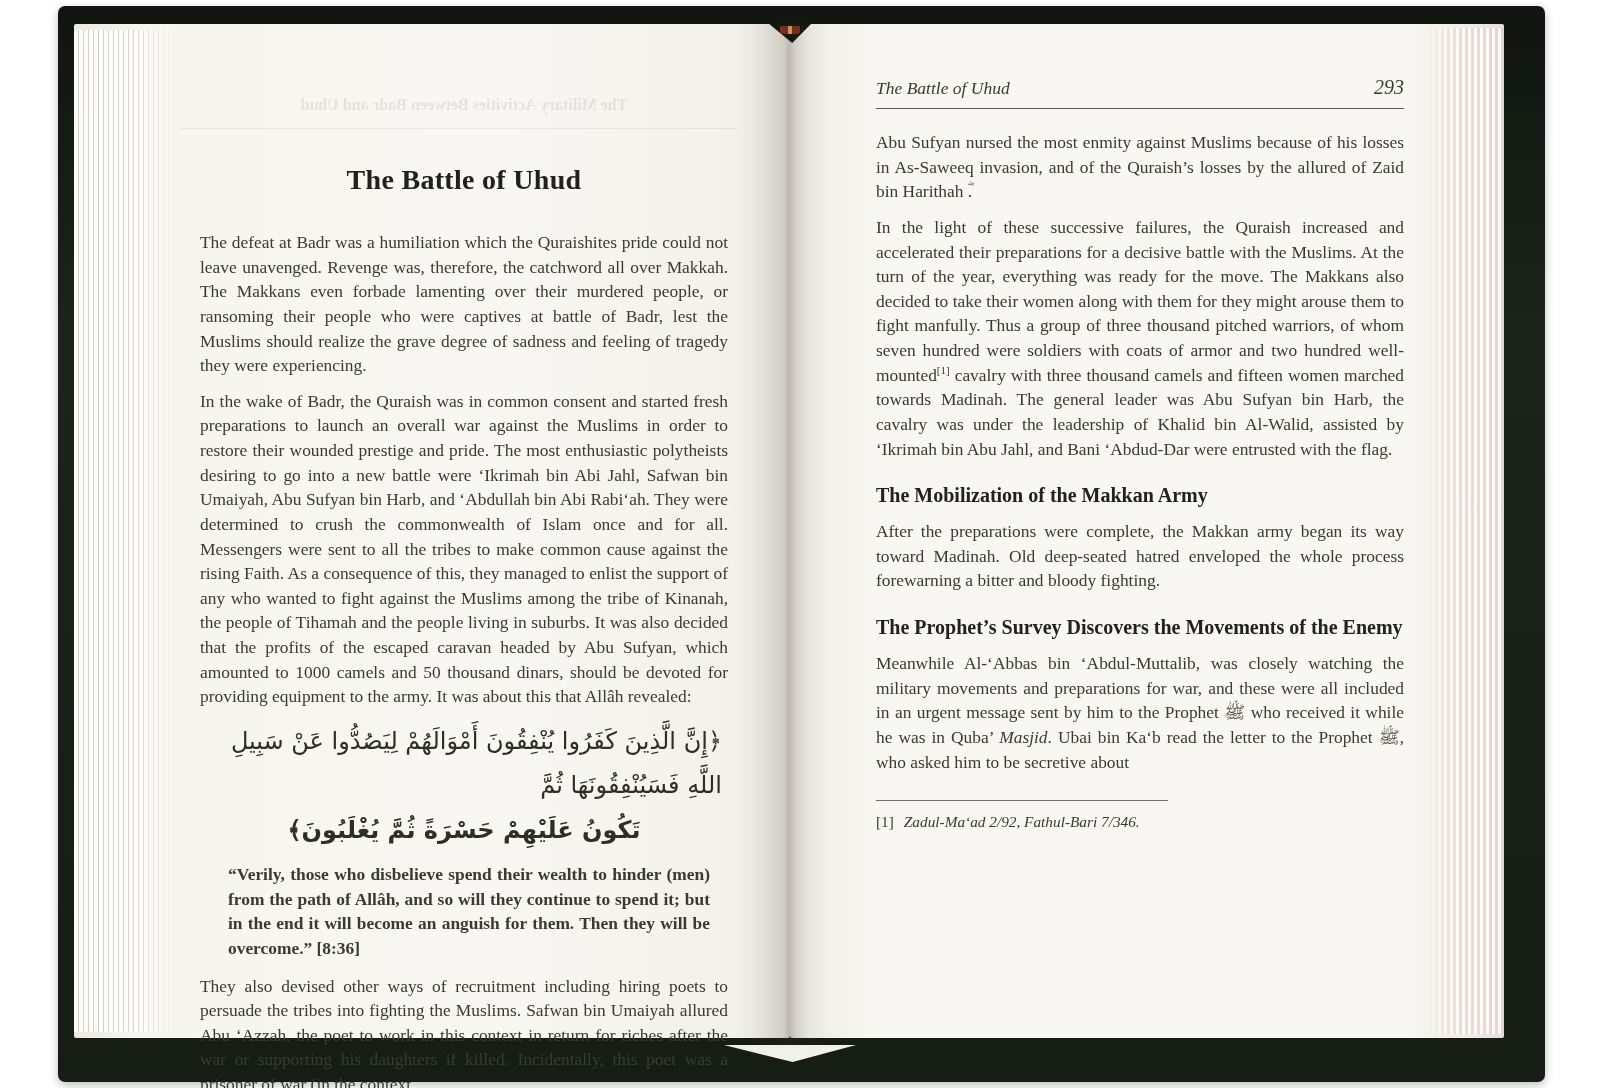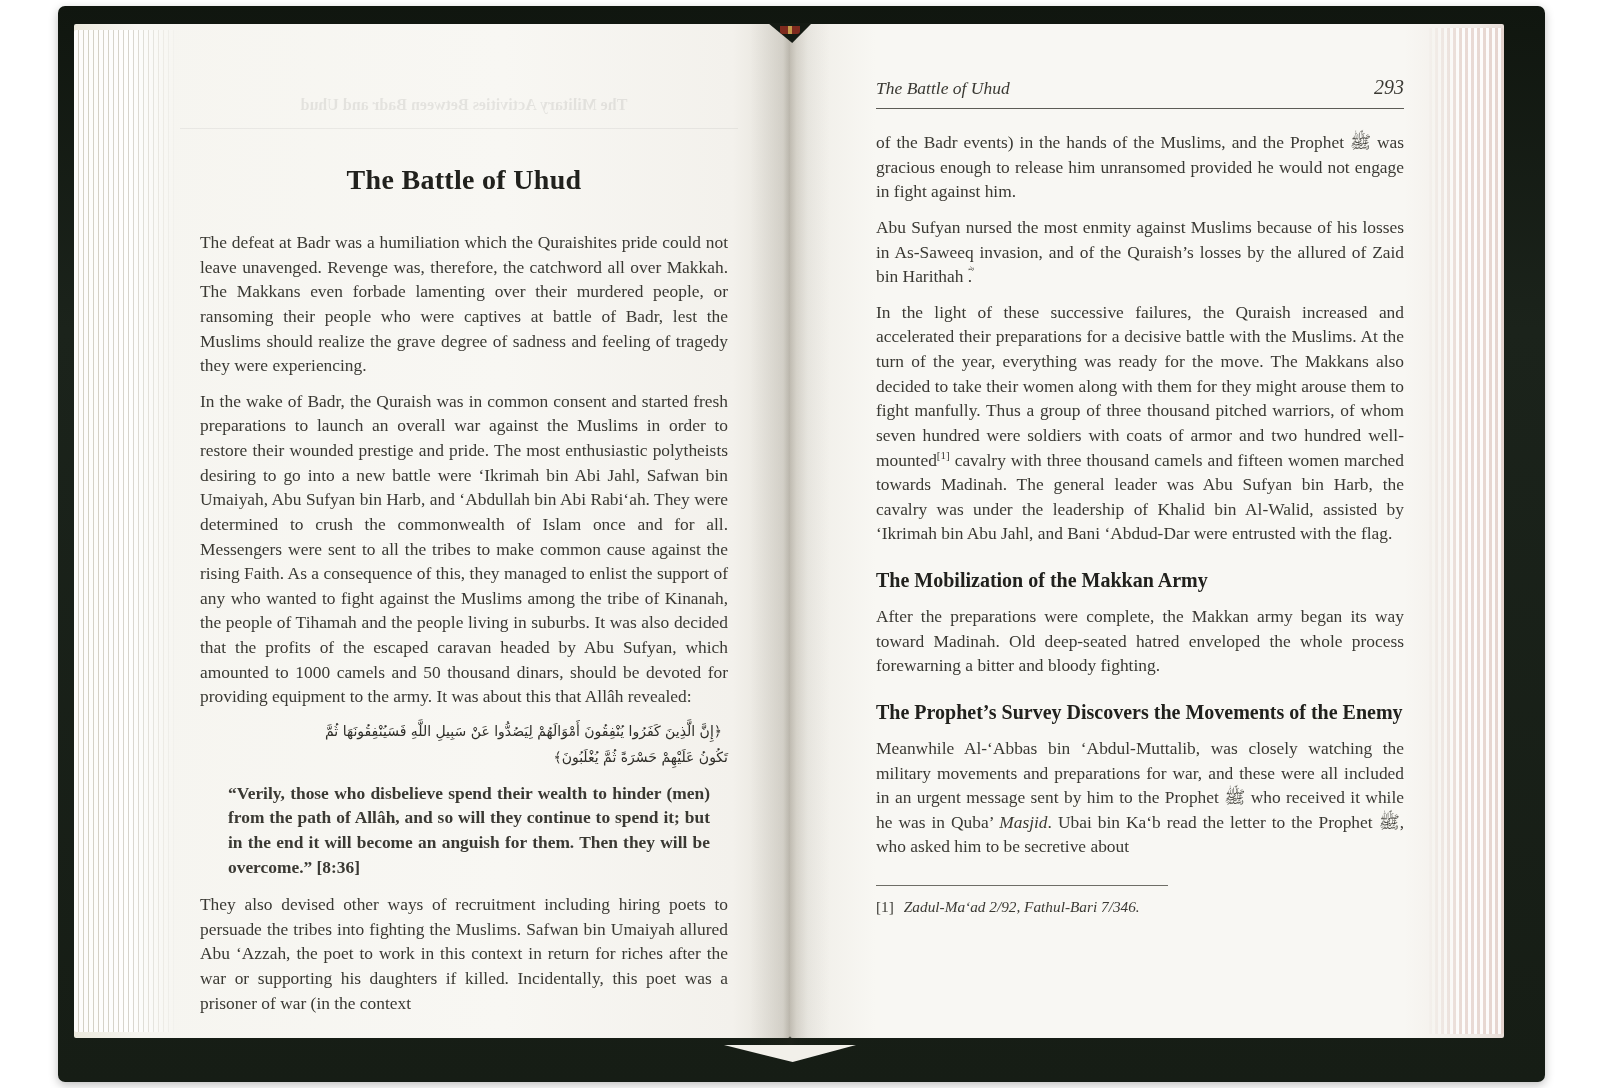--- a/index.html
+++ b/index.html
@@ -58,24 +58,24 @@
   .ghost-rule{position:absolute;left:-20px;right:-10px;top:44px;height:1px;background:#3a3933;opacity:.07;}
 
   .running-header{display:flex;justify-content:space-between;align-items:baseline;
       border-bottom:1.2px solid #5d5c56;padding-bottom:9px;margin-bottom:21px;}
   .running-title{font-style:italic;font-size:17.5px;color:#3a3933;}
   .running-page{font-style:italic;font-size:20px;color:#3a3933;}
 
   .section-heading{font-size:20px;font-weight:bold;color:#21211d;line-height:1.3;
       margin:21px 0 11px 0;text-align:left;}
 
-  .arabic{direction:rtl;font-size:14px;line-height:1.85;color:#2e2d28;margin:10px 0 8px 0;
+  .arabic{direction:rtl;font-size:24px;line-height:1.85;color:#2e2d28;margin:10px 0 8px 0;
       font-family:"DejaVu Sans", sans-serif;}
   .arabic .l1{text-align:right;padding-right:6px;}
-  .arabic .l2{text-align:right;}
+  .arabic .l2{text-align:center;font-weight:bold;}
 
   .quote{margin:10px 0 0 28px;width:482px;font-weight:bold;}
 
   sup.fnref{font-size:11px;line-height:0;vertical-align:super;}
   .it{font-style:italic;}
 
   .footnote-block{margin-top:26px;}
   .footnote-rule{width:292px;height:1px;background:#6e6d66;margin-bottom:12px;}
   .footnote{font-size:15.3px;color:#3a3933;}
   .footnote .marker{margin-right:10px;}
@@ -118,21 +118,20 @@
     <div class="page page-right">
       <div class="edges-right"></div>
 
       <div class="col col-right">
 
         <div class="running-header">
           <span class="running-title">The Battle of Uhud</span>
           <span class="running-page">293</span>
         </div>
 
-        <p class="body-text">of the Badr events) in the hands of the Muslims, and the Prophet ﷺ was gracious enough to release him unransomed provided he would not engage in fight against him.</p>
 
         <p class="body-text">Abu Sufyan nursed the most enmity against Muslims because of his losses in As-Saweeq invasion, and of the Quraish’s losses by the allured of Zaid bin Harithah ؓ.</p>
 
 
         <p class="body-text"><span>In the light of these successive failures, the Quraish increased and accelerated their preparations for a decisive battle with the Muslims. At the turn of the year, everything was ready for the move. The Makkans also decided to take their women along with them for they might arouse them to fight manfully. Thus a group of three thousand pitched warriors, of whom seven hundred were soldiers with coats of armor and two hundred well-mounted</span><sup class="fnref">[1]</sup><span> cavalry with three thousand camels and fifteen women marched towards Madinah. The general leader was Abu Sufyan bin Harb, the cavalry was under the leadership of Khalid bin Al-Walid, assisted by ‘Ikrimah bin Abu Jahl, and Bani ‘Abdud-Dar were entrusted with the flag.</span></p>
 
         <h2 class="section-heading">The Mobilization of the Makkan Army</h2>
 
         <p class="body-text">After the preparations were complete, the Makkan army began its way toward Madinah. Old deep-seated hatred enveloped the whole process forewarning a bitter and bloody fighting.</p>
 

